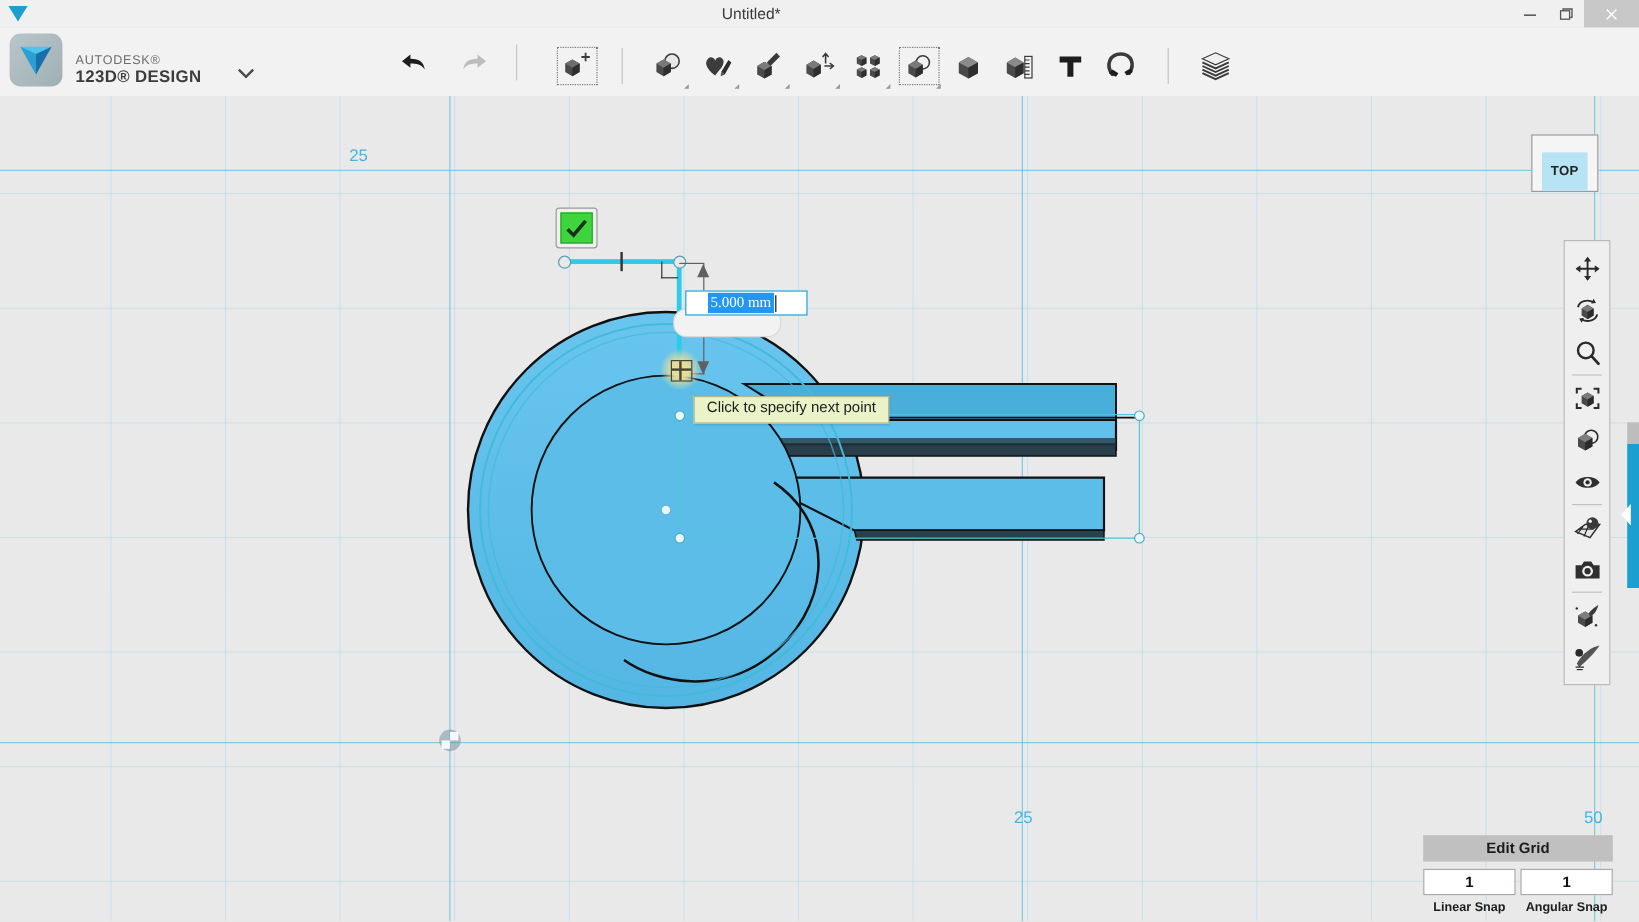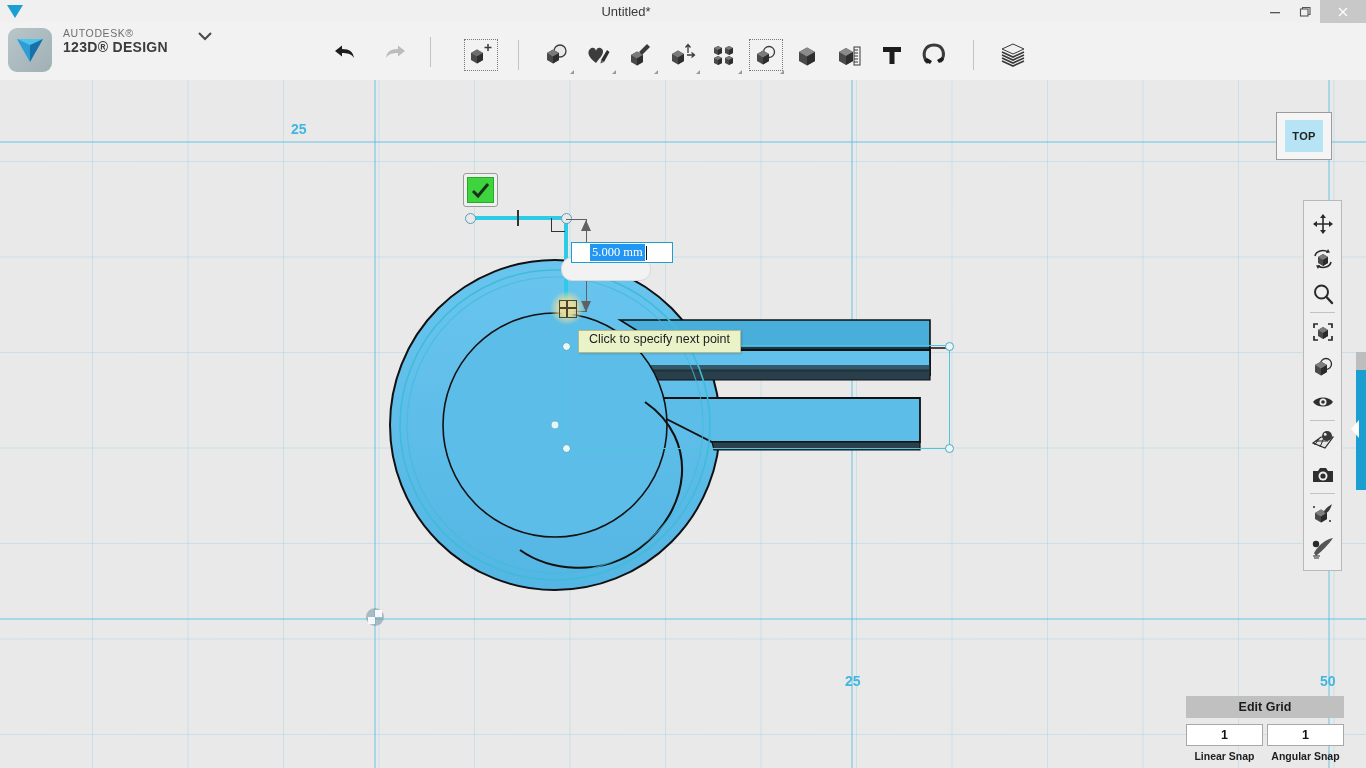--- a/index.html
+++ b/index.html
@@ -30,21 +30,21 @@
   }
   .wbtn.min{right:76px;}
   .wbtn.max{right:46px;}
   .wbtn.close{right:0;width:46px;background:#c8c8c8;color:#fff;font-size:15px;}
 
   
   .apptoolbar{
     position:absolute;left:0;top:23px;width:1366px;height:57px;
     background:#f2f2f2;border-bottom:1px solid #d6d6d6;
   }
-  .brand{position:absolute;left:8px;top:5px;display:flex;align-items:flex-start;}
+  .brand{position:absolute;left:8px;top:5px;display:flex;align-items:flex-end;}
   .brand-icon{
     width:44px;height:44px;border-radius:9px;
     background:linear-gradient(135deg,#b9c6ca,#9fb0b5);
     display:flex;align-items:center;justify-content:center;
   }
   .brand-text{margin-left:11px;line-height:1.12;}
   .brand-text .l1{font-size:10.5px;color:#6d6d6d;letter-spacing:.6px;}
   .brand-text .l2{font-size:14px;color:#3c3c3c;font-weight:bold;letter-spacing:.3px;}
   .brand-caret{margin-left:28px;color:#4a4a4a;font-size:16px;}
 
@@ -96,37 +96,37 @@
     background-size:95.5px 95.5px;
     background-position:-3.5px -14.5px;
   }
   .grid-major{
     background-image:
       linear-gradient(to right, rgba(78,190,225,.85) 1px, transparent 1px),
       linear-gradient(to bottom, rgba(78,190,225,.85) 1px, transparent 1px);
     background-size:477px 477px;
     background-position:374.5px 61.5px;
   }
-  .axislabel{position:absolute;font-size:14px;color:#42b6e0;font-weight:bold;}
+  .axislabel{position:absolute;font-size:14px;color:#42b6e0;font-weight:normal;}
 
   .origin{
     position:absolute;left:366px;top:528px;width:18px;height:18px;border-radius:50%;
     background:rgba(120,150,165,.55);
   }
   .origin:before,.origin:after{
     content:'';position:absolute;background:#fff;opacity:.9;
   }
   .origin:before{left:9px;top:2px;width:7px;height:7px;}
   .origin:after{left:2px;top:9px;width:7px;height:7px;}
 
   
   .viewcube{
     position:absolute;right:34px;top:32px;width:54px;height:46px;
     background:#f5f5f5;border:1px solid #9b9b9b;
-    display:flex;align-items:center;justify-content:center;
+    display:flex;align-items:flex-end;justify-content:center;
   }
   .viewcube .face{
     width:38px;height:32px;background:#b6e4f5;
     display:flex;align-items:center;justify-content:center;
     font-size:11px;font-weight:bold;color:#222;letter-spacing:.3px;
   }
 
   
   .navrail{
     position:absolute;right:24px;top:120px;width:37px;

